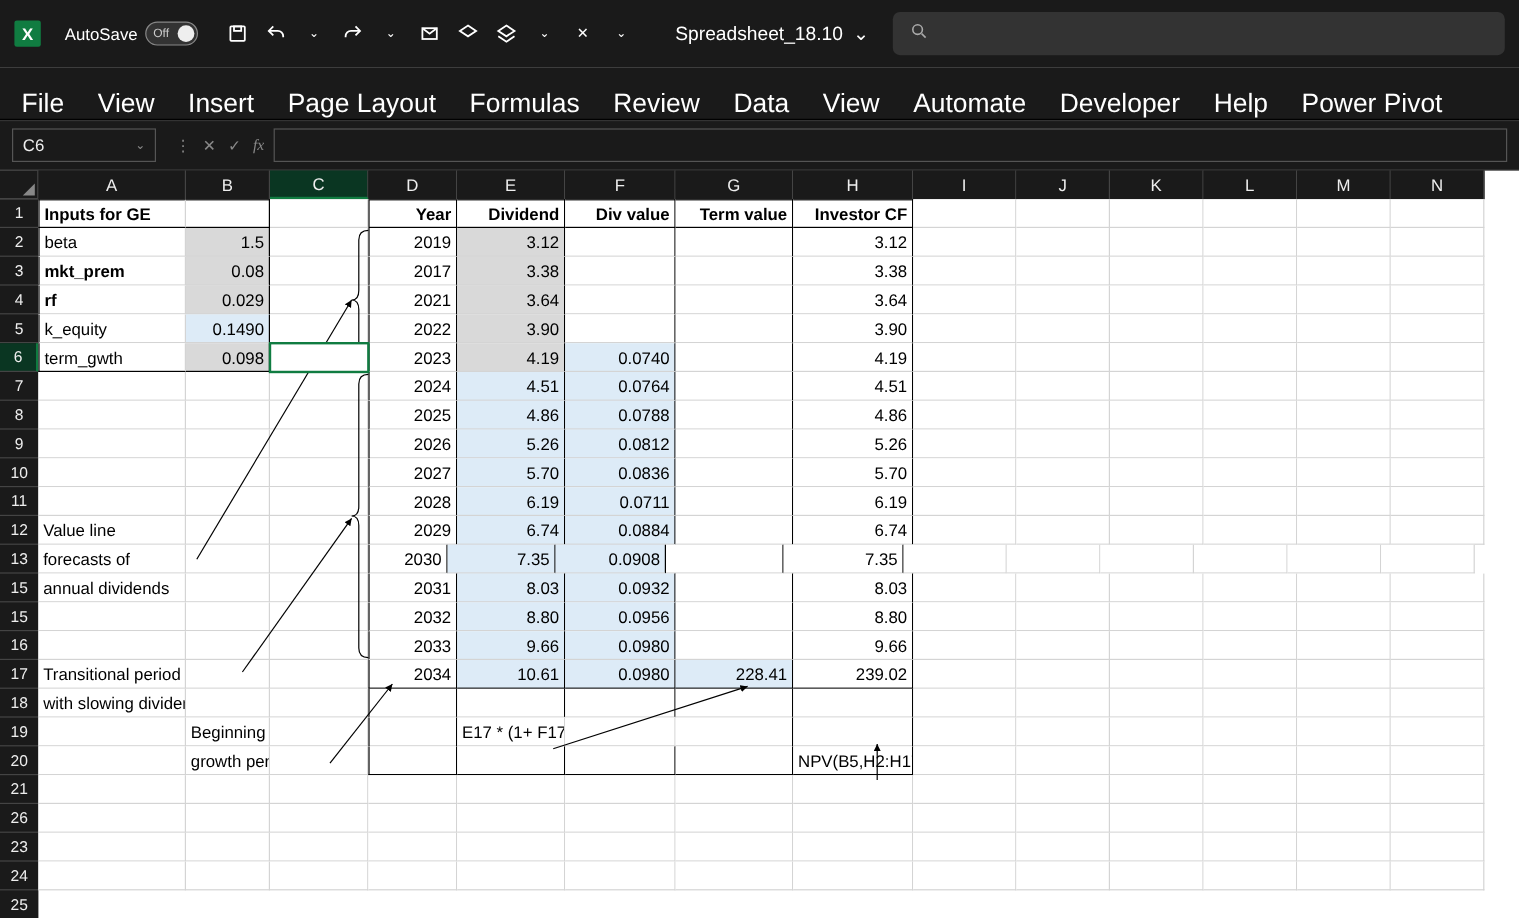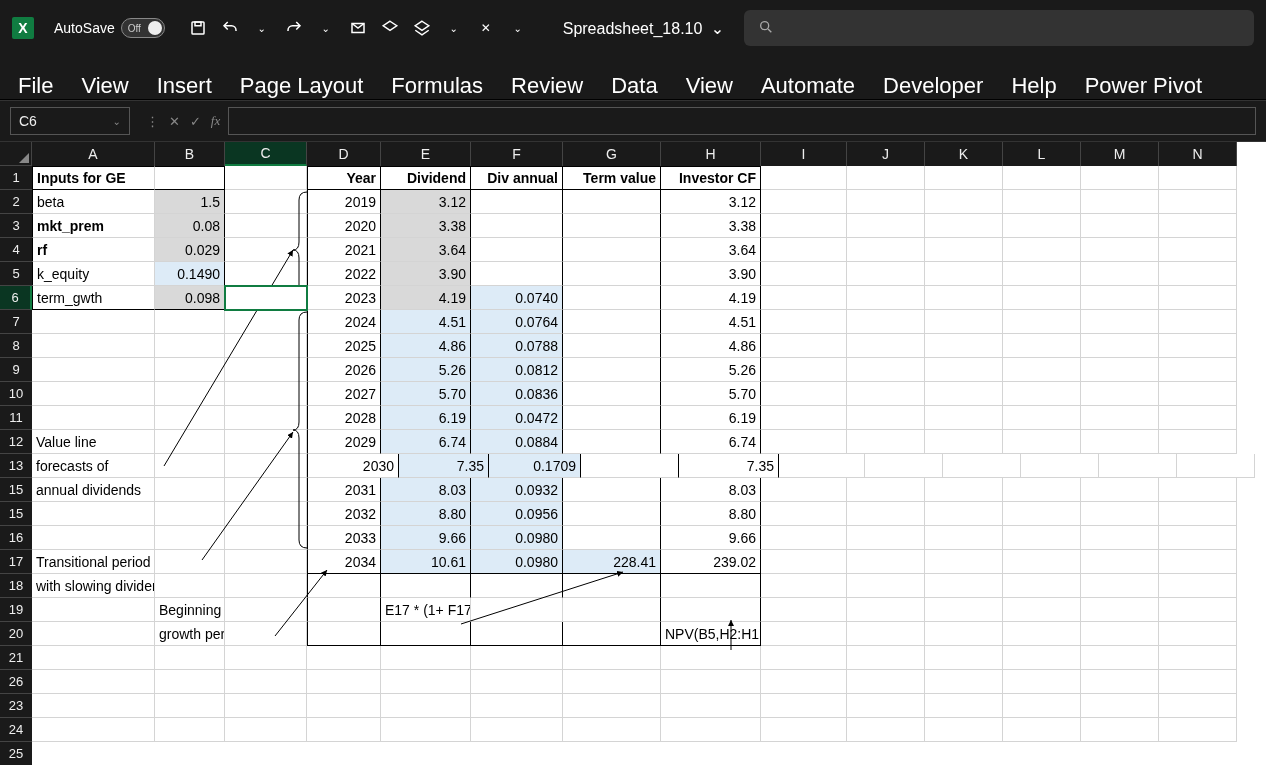--- a/index.html
+++ b/index.html
@@ -185,21 +185,21 @@
       <div class="row-h">24</div>
       <div class="row-h">25</div>
     </div>
   <div class="grid" id="grid">
       <div class="row">
         <div class="cell b bt bb bl" style="width: 123px;">Inputs for GE</div>
         <div class="cell bt bb br" style="width: 70px;"></div>
         <div class="cell" style="width: 82px;"></div>
         <div class="cell b r bt bb bl br" style="width: 74px;">Year</div>
         <div class="cell b r bt bb br" style="width: 90px;">Dividend</div>
-        <div class="cell b r bt bb br" style="width: 92px;">Div annual</div>
+        <div class="cell b r bt bb br" style="width: 92px;">Div value</div>
         <div class="cell b r bt bb br" style="width: 98px;">Term value</div>
         <div class="cell b r bt bb br" style="width: 100px;">Investor CF</div>
         <div class="cell" style="width: 86px;"></div>
         <div class="cell" style="width: 78px;"></div>
         <div class="cell" style="width: 78px;"></div>
         <div class="cell" style="width: 78px;"></div>
         <div class="cell" style="width: 78px;"></div>
         <div class="cell" style="width: 78px;"></div>
       </div>
       <div class="row">
@@ -215,21 +215,21 @@
         <div class="cell" style="width: 78px;"></div>
         <div class="cell" style="width: 78px;"></div>
         <div class="cell" style="width: 78px;"></div>
         <div class="cell" style="width: 78px;"></div>
         <div class="cell" style="width: 78px;"></div>
       </div>
       <div class="row">
         <div class="cell b bl" style="width: 123px;">mkt_prem</div>
         <div class="cell r g1 br" style="width: 70px;">0.08</div>
         <div class="cell" style="width: 82px;"></div>
-        <div class="cell r bl br" style="width: 74px;">2020</div>
+        <div class="cell r bl br" style="width: 74px;">2017</div>
         <div class="cell r g1 br" style="width: 90px;">3.38</div>
         <div class="cell br" style="width: 92px;"></div>
         <div class="cell br" style="width: 98px;"></div>
         <div class="cell r br" style="width: 100px;">3.38</div>
         <div class="cell" style="width: 86px;"></div>
         <div class="cell" style="width: 78px;"></div>
         <div class="cell" style="width: 78px;"></div>
         <div class="cell" style="width: 78px;"></div>
         <div class="cell" style="width: 78px;"></div>
         <div class="cell" style="width: 78px;"></div>
@@ -345,21 +345,21 @@
         <div class="cell" style="width: 78px;"></div>
         <div class="cell" style="width: 78px;"></div>
         <div class="cell" style="width: 78px;"></div>
       </div>
       <div class="row">
         <div class="cell" style="width: 123px;"></div>
         <div class="cell" style="width: 70px;"></div>
         <div class="cell" style="width: 82px;"></div>
         <div class="cell r bl br" style="width: 74px;">2028</div>
         <div class="cell r g2 br" style="width: 90px;">6.19</div>
-        <div class="cell r g2 br" style="width: 92px;">0.0472</div>
+        <div class="cell r g2 br" style="width: 92px;">0.0711</div>
         <div class="cell br" style="width: 98px;"></div>
         <div class="cell r br" style="width: 100px;">6.19</div>
         <div class="cell" style="width: 86px;"></div>
         <div class="cell" style="width: 78px;"></div>
         <div class="cell" style="width: 78px;"></div>
         <div class="cell" style="width: 78px;"></div>
         <div class="cell" style="width: 78px;"></div>
         <div class="cell" style="width: 78px;"></div>
       </div>
       <div class="row">
@@ -375,23 +375,23 @@
         <div class="cell" style="width: 78px;"></div>
         <div class="cell" style="width: 78px;"></div>
         <div class="cell" style="width: 78px;"></div>
         <div class="cell" style="width: 78px;"></div>
         <div class="cell" style="width: 78px;"></div>
       </div>
       <div class="row">
         <div class="cell" style="width: 123px;">forecasts of</div>
         <div class="cell" style="width: 70px;"></div>
         <div class="cell" style="width: 82px;"></div>
-        <div class="cell r bl br" style="width: 92px; padding-left: 24px;">2030</div>
+        <div class="cell r bl br" style="width: 66px; padding-left: 24px;">2030</div>
         <div class="cell r g2 br" style="width: 90px;">7.35</div>
-        <div class="cell r g2 br" style="width: 92px;">0.1709</div>
+        <div class="cell r g2 br" style="width: 92px;">0.0908</div>
         <div class="cell br" style="width: 98px;"></div>
         <div class="cell r br" style="width: 100px;">7.35</div>
         <div class="cell" style="width: 86px;"></div>
         <div class="cell" style="width: 78px;"></div>
         <div class="cell" style="width: 78px;"></div>
         <div class="cell" style="width: 78px;"></div>
         <div class="cell" style="width: 78px;"></div>
         <div class="cell" style="width: 78px;"></div>
       </div>
       <div class="row">

